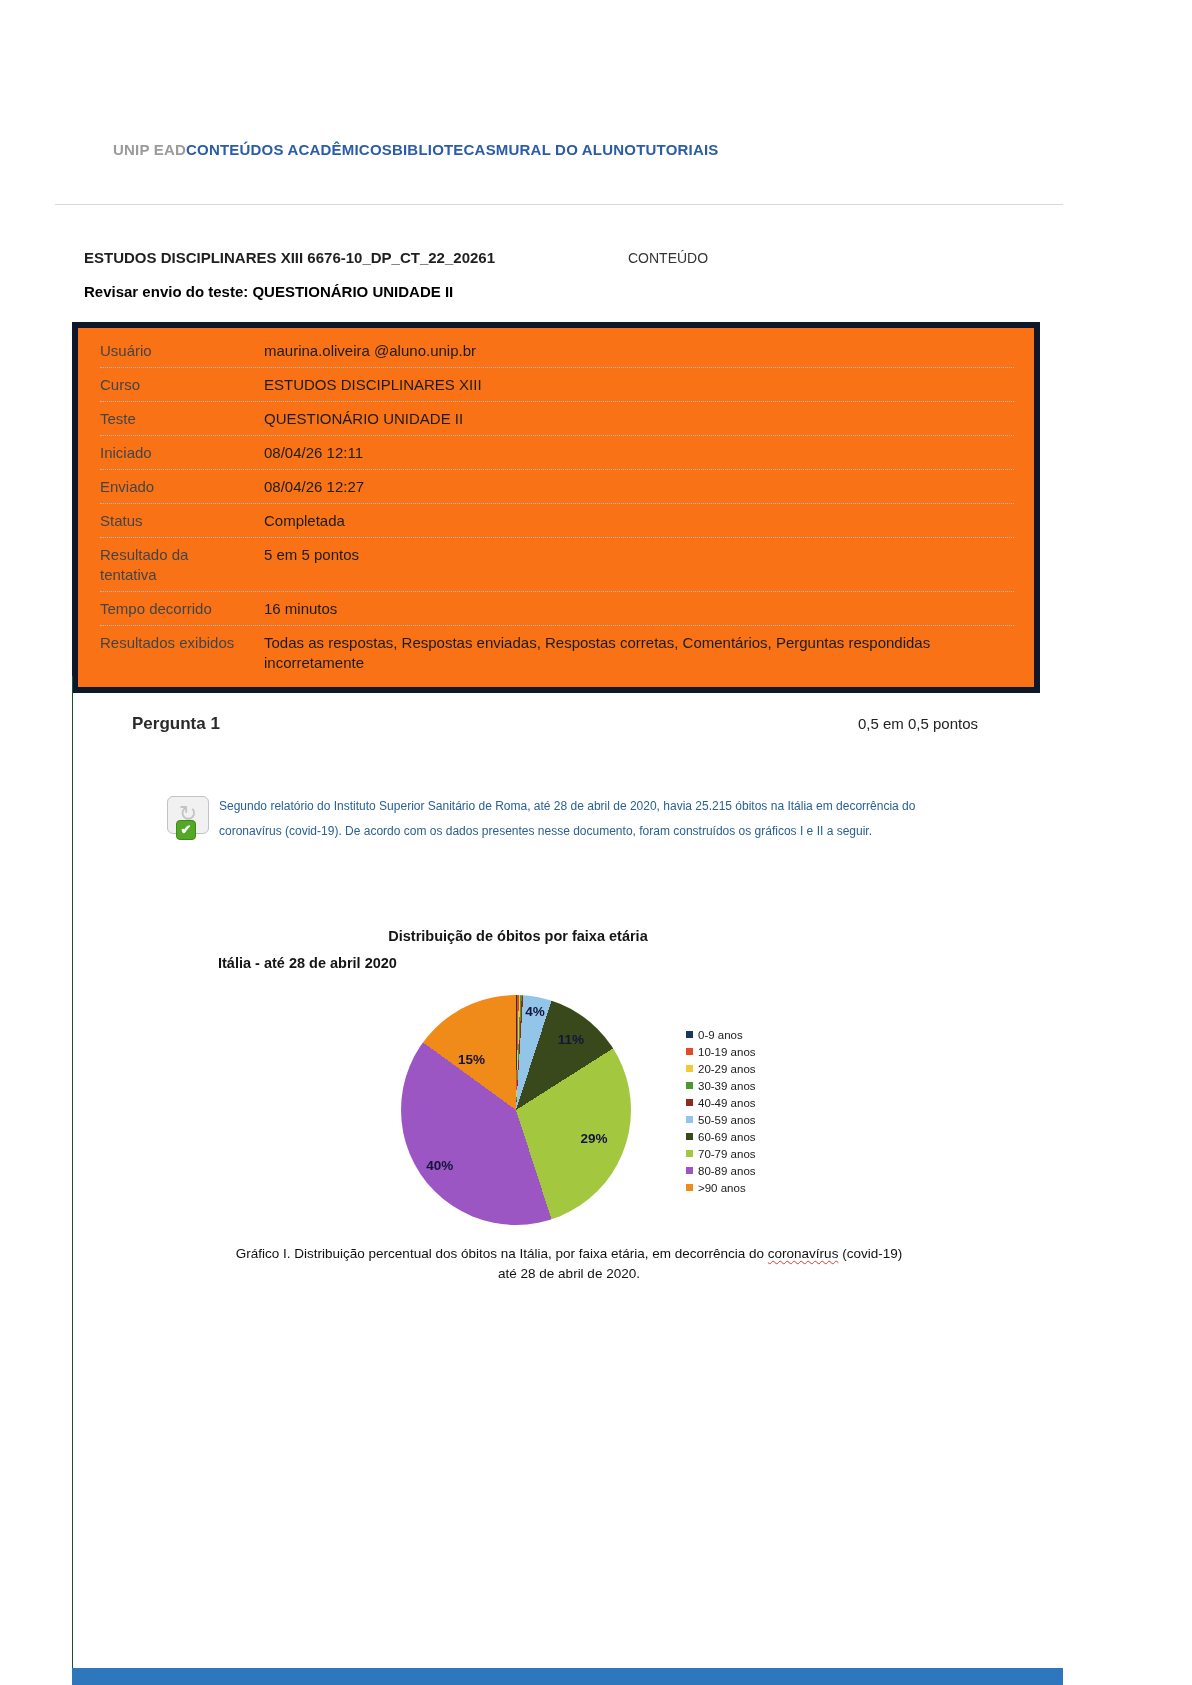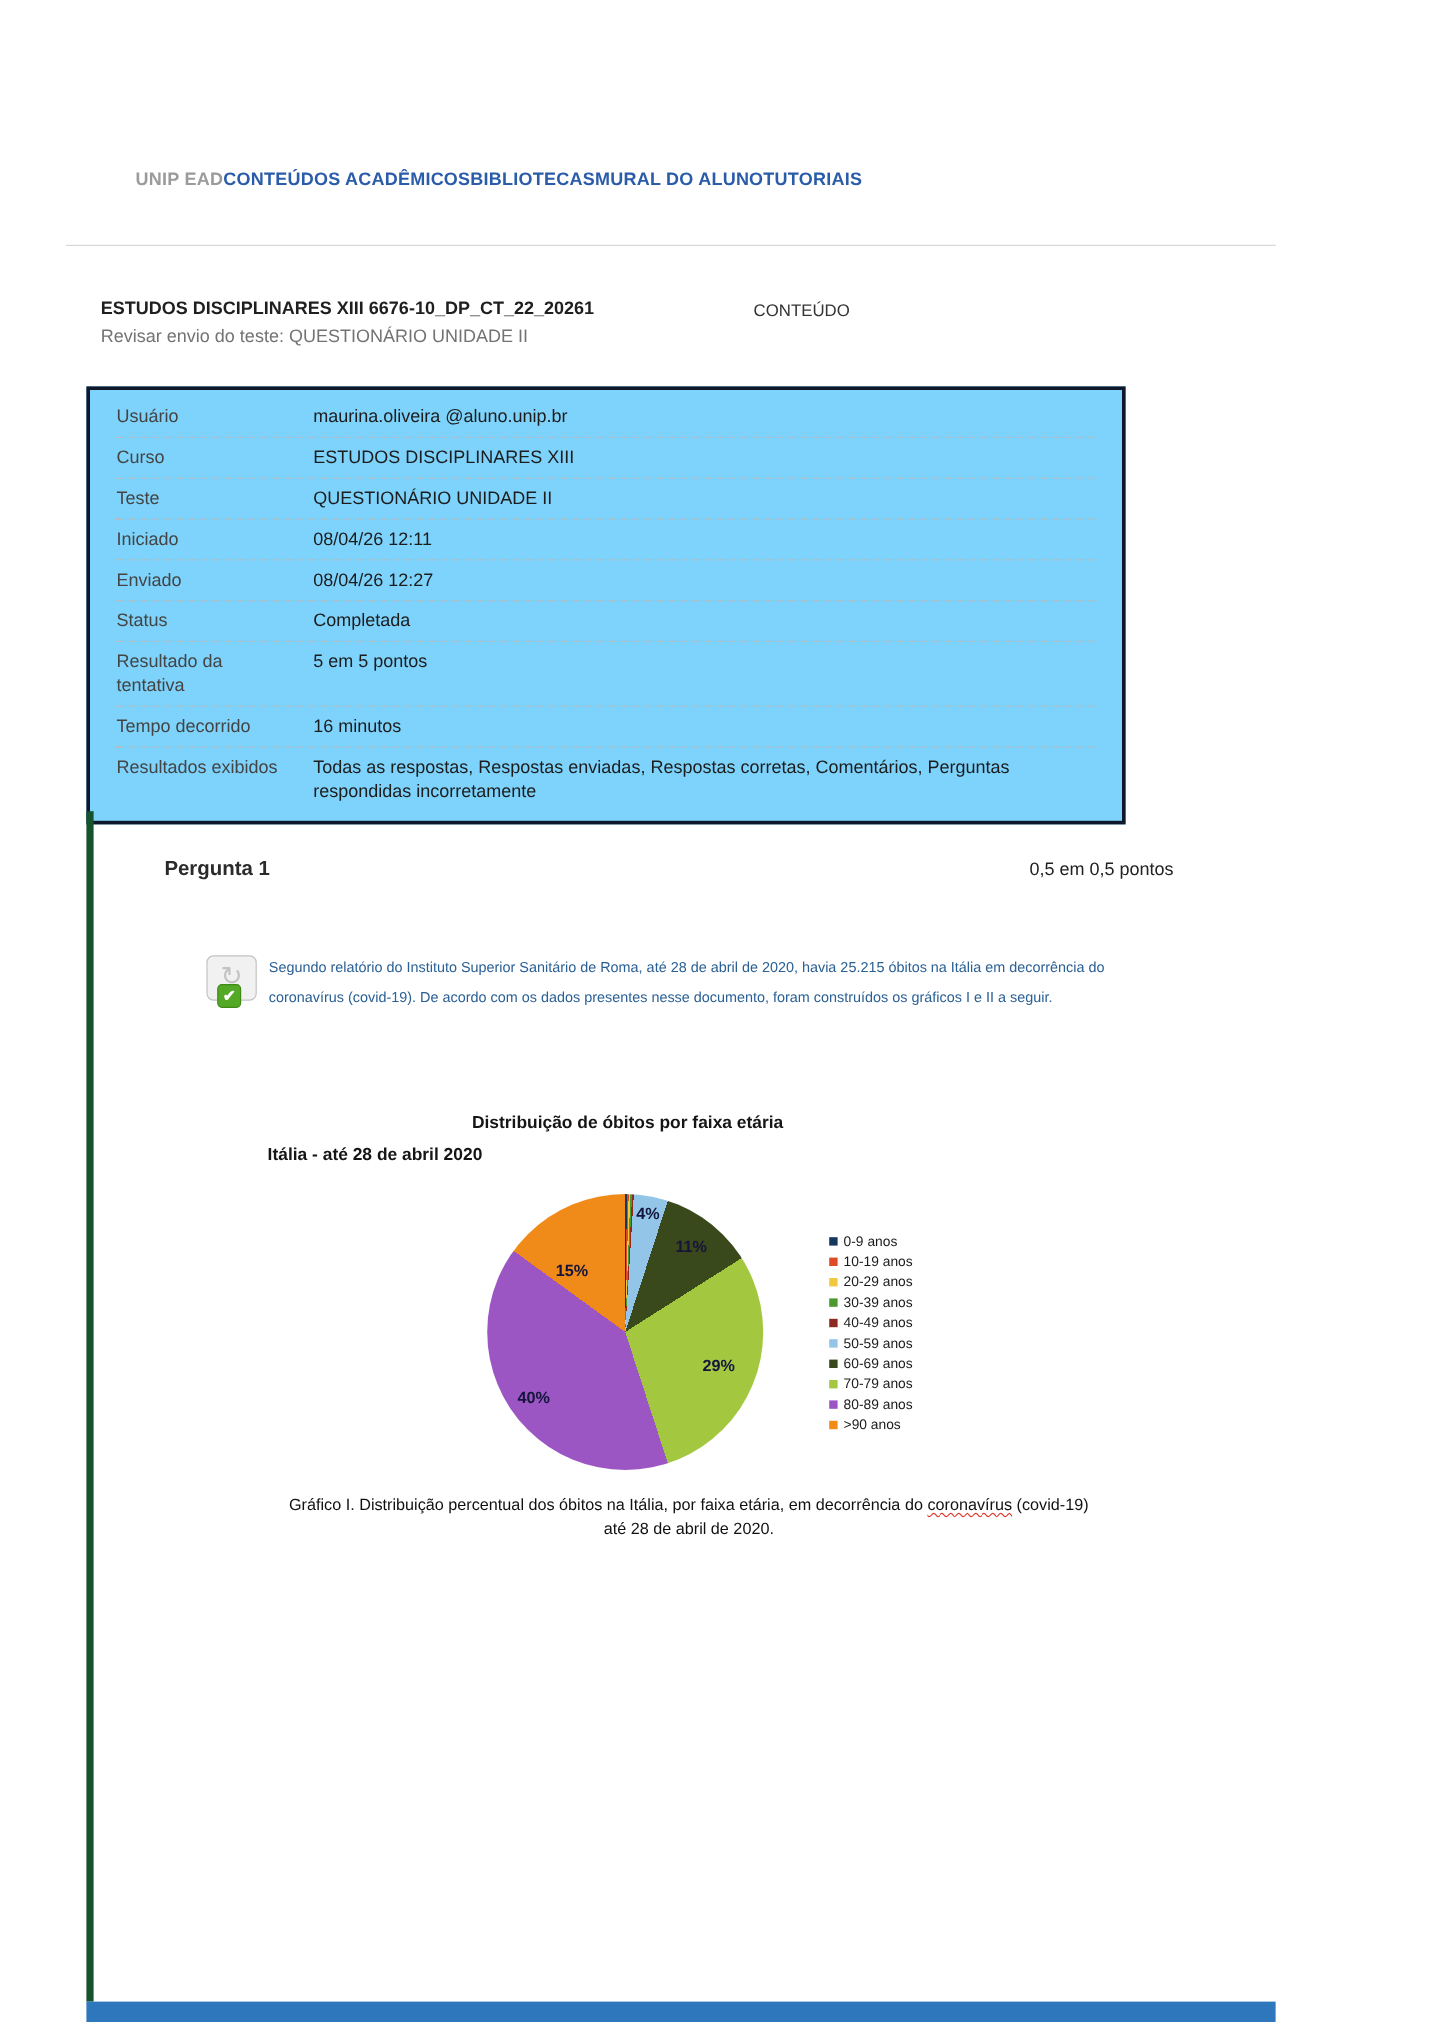--- a/index.html
+++ b/index.html
@@ -14,36 +14,36 @@
     display:flex; align-items:center;
     font-size:15px; font-weight:700; letter-spacing:.2px; white-space:nowrap;
   }
   .brand { color:#9b9b9b; }
   .navlink { color:#2a5caa; text-decoration:none; cursor:pointer; }
 
   .divider { position:absolute; top:204px; left:55px; width:1008px; height:1px; background:#d8d8d8; }
 
   .course-title { position:absolute; top:249px; left:84px; font-size:15px; font-weight:700; color:#1f1f1f; }
   .content-label { position:absolute; top:250px; left:628px; font-size:14px; color:#333; }
-  .subtitle { position:absolute; top:272px; left:84px; font-size:15px; color:#737373; }
+  .subtitle { position:absolute; top:283px; left:84px; font-size:15px; color:#000000;font-weight:bold; }
 
   
   .summary-box {
-    position:absolute; top:322px; left:72px; width:866px; box-sizing:border-box;
-    border:3px solid #0f172a; background:#7dd3fc; padding:6px 20px 8px 22px;
+    position:absolute; top:322px; left:72px; width:968px; box-sizing:border-box;
+    border:6px solid #0f172a; background:#f97316; padding:6px 20px 8px 22px;
   }
   .sum-row { display:flex; padding:7px 0 6px; border-bottom:1px dotted #b9b9b9; font-size:15px; line-height:20px; }
   .sum-row:last-child { border-bottom:none; }
   .sum-label { flex:0 0 140px; margin-right:24px; color:#444; }
   .sum-value { flex:1; color:#1c1c1c; }
 
   
   .question-panel {
     position:absolute; top:676px; left:72px; width:991px; height:992px;
-    border-left:6px solid #14532d; box-sizing:border-box;
+    border-left:1px solid #14532d; box-sizing:border-box;
   }
   .q-header { position:absolute; top:38px; left:59px; right:85px; display:flex; justify-content:space-between; align-items:baseline; }
   .q-title { font-size:17px; font-weight:700; color:#2b2b2b; }
   .q-points { font-size:15px; color:#222; }
 
   .q-icon { position:absolute; top:120px; left:94px; width:46px; height:46px; }
   .q-icon-img {
     position:absolute; top:0; left:0; width:42px; height:38px; box-sizing:border-box;
     border:1px solid #c3c3c3; border-radius:6px; background:#f1f1f1;
   }

